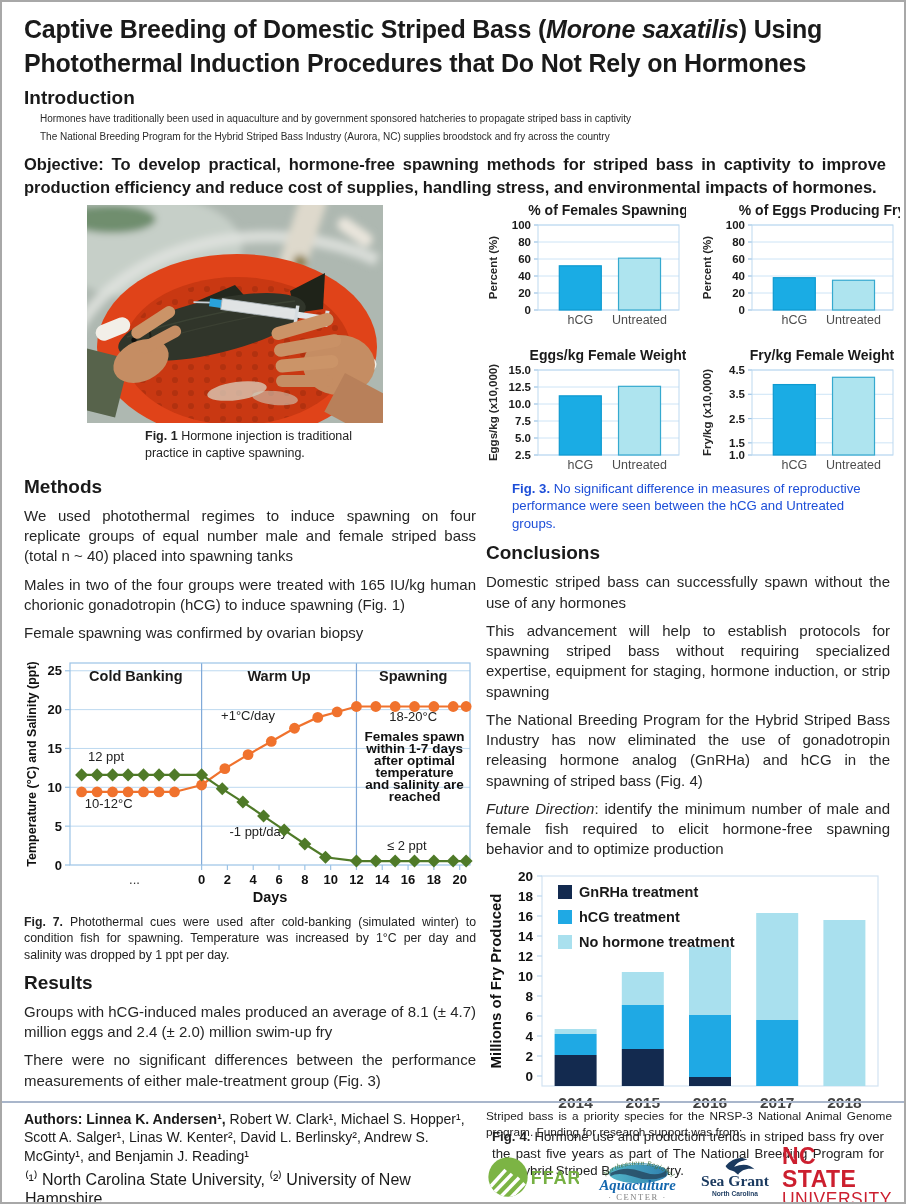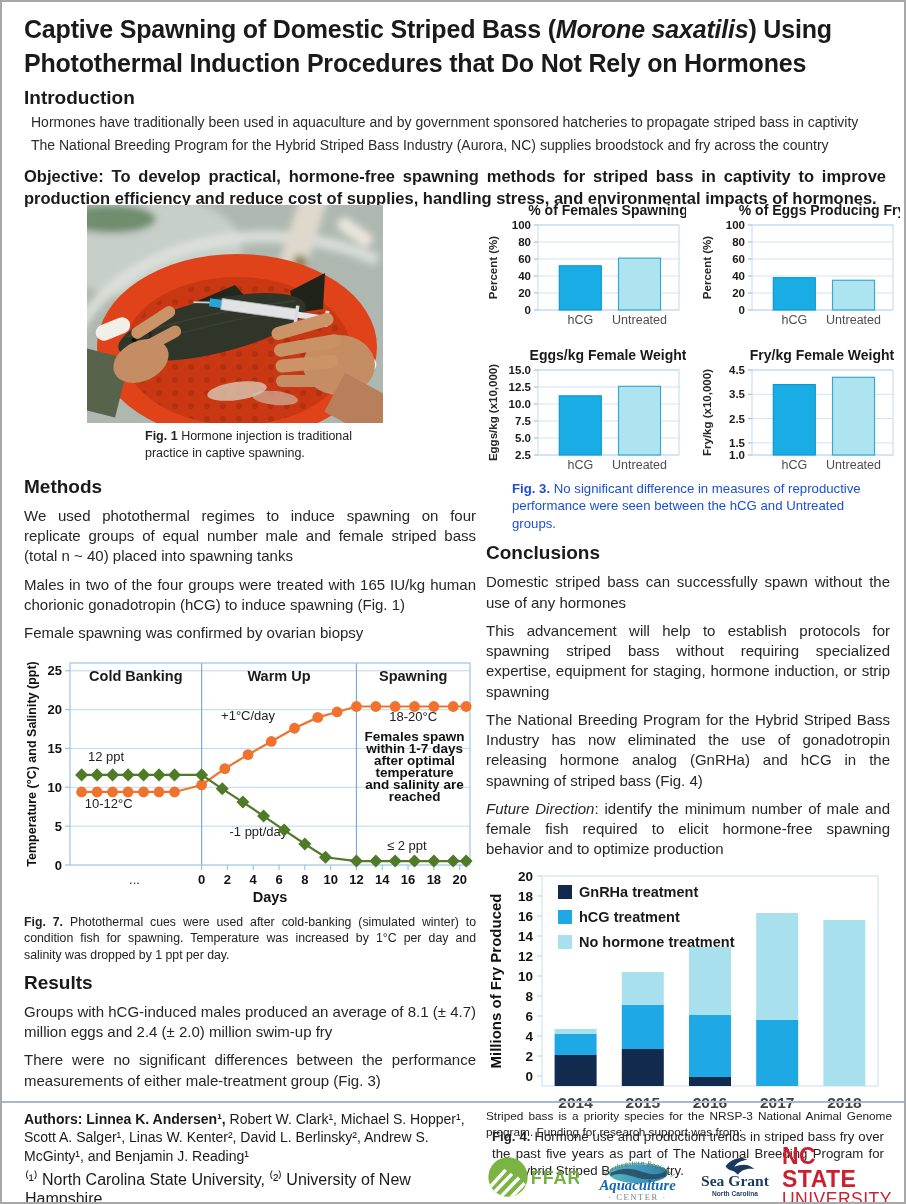--- a/index.html
+++ b/index.html
@@ -6,21 +6,21 @@
   .poster{
     position:relative;width:906px;height:1204px;margin:0 auto;background:#ffffff;
     border:2px solid #a8a8a8;box-sizing:border-box;overflow:hidden;
     font-family:"Liberation Sans",sans-serif;color:#1a1a1a;
   }
   
   .head{position:absolute;left:22px;top:10px;width:862px;}
   .head h1{font-size:25px;line-height:1.36;margin:0;font-weight:bold;letter-spacing:-0.2px;}
   .head h1 i{font-style:italic;}
   h2.sec{font-size:19px;font-weight:bold;margin:7px 0 3px 0;}
-  .intro-p{font-size:14px;line-height:1.45;margin:3px 7px;color:#2b2b2b;}
+  .intro-p{font-size:10px;line-height:1.45;margin:3px 16px;color:#2b2b2b;}
   .objective{font-size:16.5px;font-weight:bold;text-align:justify;line-height:1.38;margin:9px 0 0 0;}
   
   .col-left{position:absolute;left:22px;top:203px;width:452px;}
   .col-right{position:absolute;left:484px;top:200px;width:404px;}
   .body-p{font-size:15px;line-height:1.35;text-align:justify;margin:8px 0;color:#262626;}
   
   .fig1{margin:2px 0 0 63px;width:296px;}
   .fig1 svg{display:block;}
   .fig1 figcaption{font-size:12.5px;line-height:1.35;width:242px;margin:5px 0 0 58px;color:#222;}
   .smallcap{font-size:12.3px;line-height:1.32;text-align:justify;margin:4px 0;color:#222;}
@@ -41,21 +41,21 @@
   .ncstate{display:flex;flex-direction:column;justify-content:center;line-height:1.0;}
   .ncstate .l1{font-size:23px;font-weight:800;color:#CC1F2F;letter-spacing:0.5px;}
   .ncstate .l2{font-size:17.5px;font-weight:500;color:#CC1F2F;letter-spacing:0.5px;}
 </style>
 </head>
 <body>
 
 <div class="poster">
 
   <header class="head">
-    <h1><span>Captive Spawning of Domestic Striped Bass (</span><i>Morone saxatilis</i><span>) Using Photothermal Induction Procedures that Do Not Rely on Hormones</span></h1>
+    <h1><span>Captive Breeding of Domestic Striped Bass (</span><i>Morone saxatilis</i><span>) Using Photothermal Induction Procedures that Do Not Rely on Hormones</span></h1>
     <h2 class="sec">Introduction</h2>
     <p class="intro-p">Hormones have traditionally been used in aquaculture and by government sponsored hatcheries to propagate striped bass in captivity</p>
     <p class="intro-p">The National Breeding Program for the Hybrid Striped Bass Industry (Aurora, NC) supplies broodstock and fry across the country</p>
     <p class="objective">Objective: To develop practical, hormone-free spawning methods for striped bass in captivity to improve production efficiency and reduce cost of supplies, handling stress, and environmental impacts of hormones.</p>
   </header>
 
   <section class="col-left">
 
     <figure class="fig1" style="margin:0 0 0 63px;">
       <svg width="296" height="218" viewBox="0 0 296 218" role="img">

